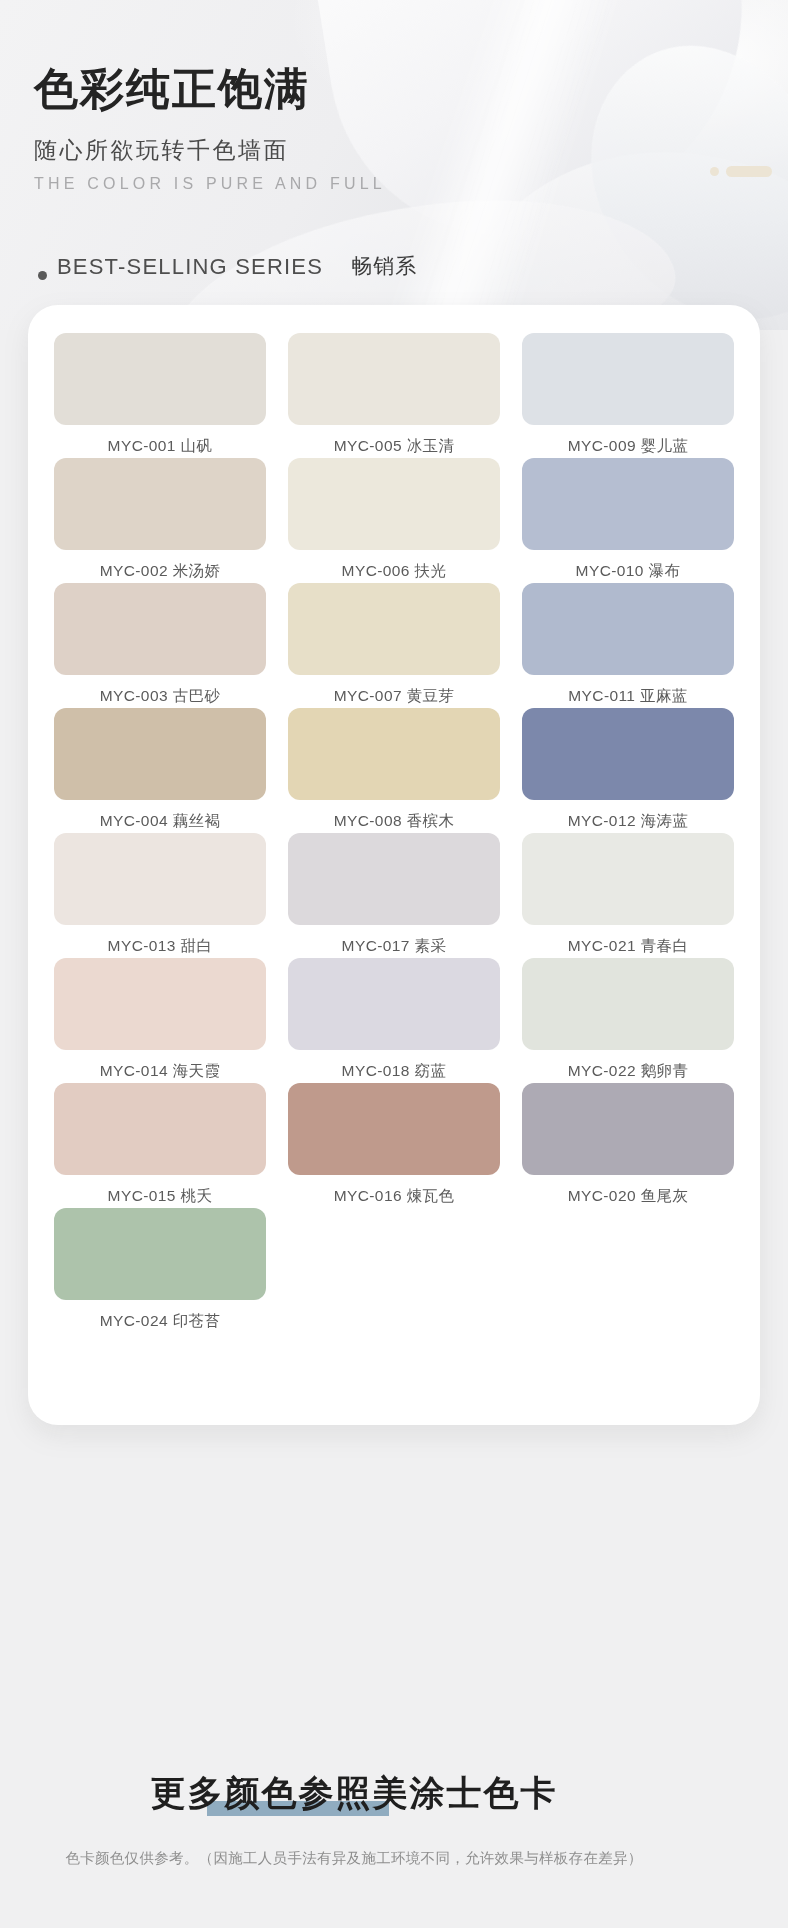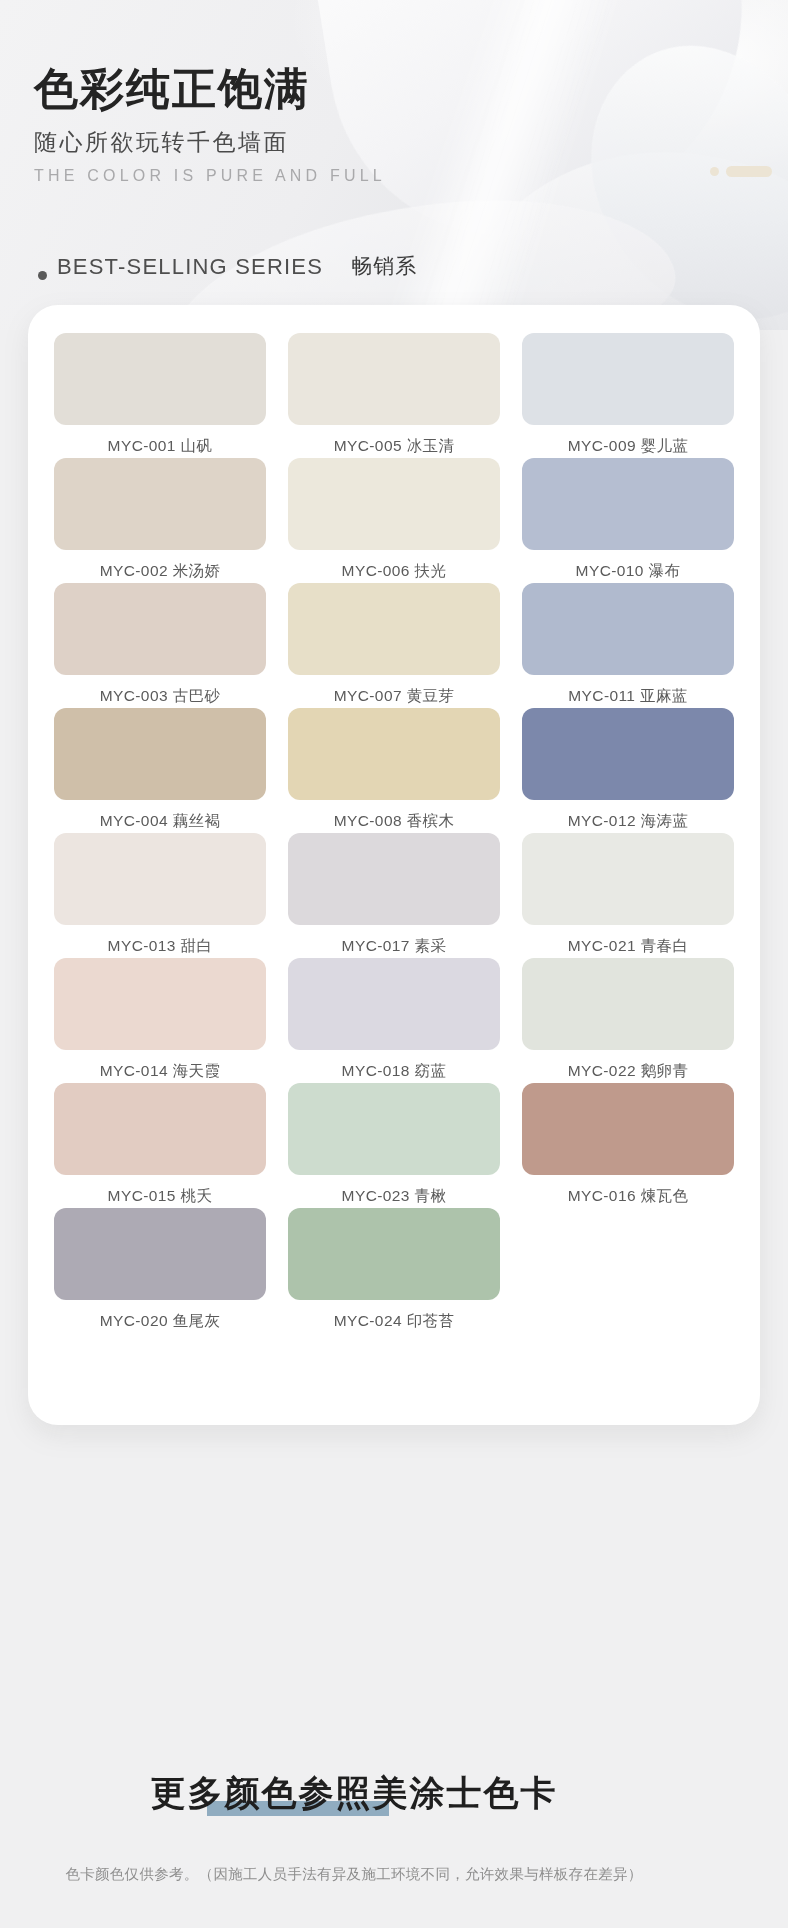--- a/index.html
+++ b/index.html
@@ -70,21 +70,21 @@
   }
 
   
   .hero-text { position:absolute; left:34px; top:64px; z-index:5; }
   .h-title {
     font-size:44px; font-weight:bold; color:#242424;
     letter-spacing:2px; line-height:1.12;
     font-family:"Liberation Sans","DejaVu Sans",sans-serif;
   }
   .h-sub {
-    margin-top:14px;
+    margin-top:22px;
     font-size:23px; color:#4a4a4a; letter-spacing:2.5px; font-weight:400;
   }
   .h-en {
     margin-top:9px;
     font-size:16px; color:#a9a9ab; letter-spacing:4.2px; font-weight:400;text-align:right;
   }
 
   .deco { position:absolute; right:16px; top:166px; display:flex; align-items:center; gap:7px; z-index:6; }
   .deco-dot { width:9px; height:9px; border-radius:50%; background:#ece4d4; }
   .deco-pill { width:46px; height:11px; border-radius:6px; background:#ece4d4; }
@@ -134,21 +134,21 @@
   .foot-title {
     position:relative; z-index:2;
     font-size:35px; font-weight:bold; color:#1f1f1f; letter-spacing:2px;
   }
   .foot-underline {
     position:absolute; z-index:1;
     left:56px; bottom:1px; width:182px; height:15px;
     background:#8aa8bd; opacity:.95;
   }
   .foot-note {
-    margin-top:48px;
+    margin-top:32px;
     font-size:14.5px; color:#8e8e8e; letter-spacing:.3px;
   }
 </style>
 </head>
 <body>
 
 <div class="page">
 
   <div class="hero">
     <div class="fold f1"></div>
@@ -247,24 +247,20 @@
         </div>
         <div class="cell">
           <div class="swatch" style="background: rgb(225, 228, 221);"></div>
           <div class="cap">MYC-022 鹅卵青</div>
         </div>
         <div class="cell">
           <div class="swatch" style="background: rgb(226, 204, 194);"></div>
           <div class="cap">MYC-015 桃夭</div>
         </div>
         <div class="cell">
-          <div class="swatch" style="background: rgb(205, 220, 206);"></div>
-          <div class="cap">MYC-023 青楸</div>
-        </div>
-        <div class="cell">
           <div class="swatch" style="background: rgb(191, 154, 140);"></div>
           <div class="cap">MYC-016 煉瓦色</div>
         </div>
         <div class="cell">
           <div class="swatch" style="background: rgb(173, 170, 180);"></div>
           <div class="cap">MYC-020 鱼尾灰</div>
         </div>
         <div class="cell">
           <div class="swatch" style="background: rgb(173, 195, 171);"></div>
           <div class="cap">MYC-024 印苍苔</div>

